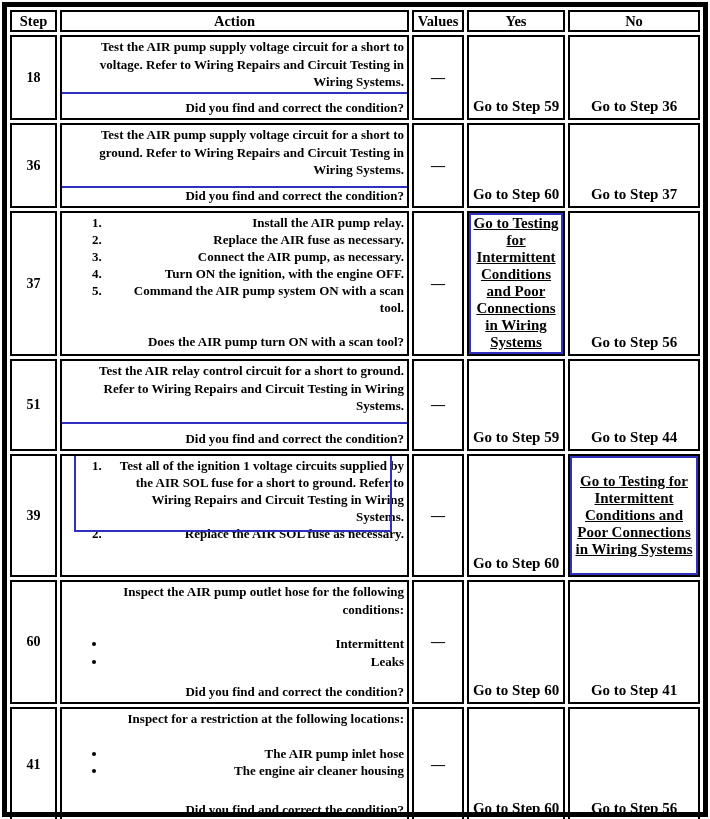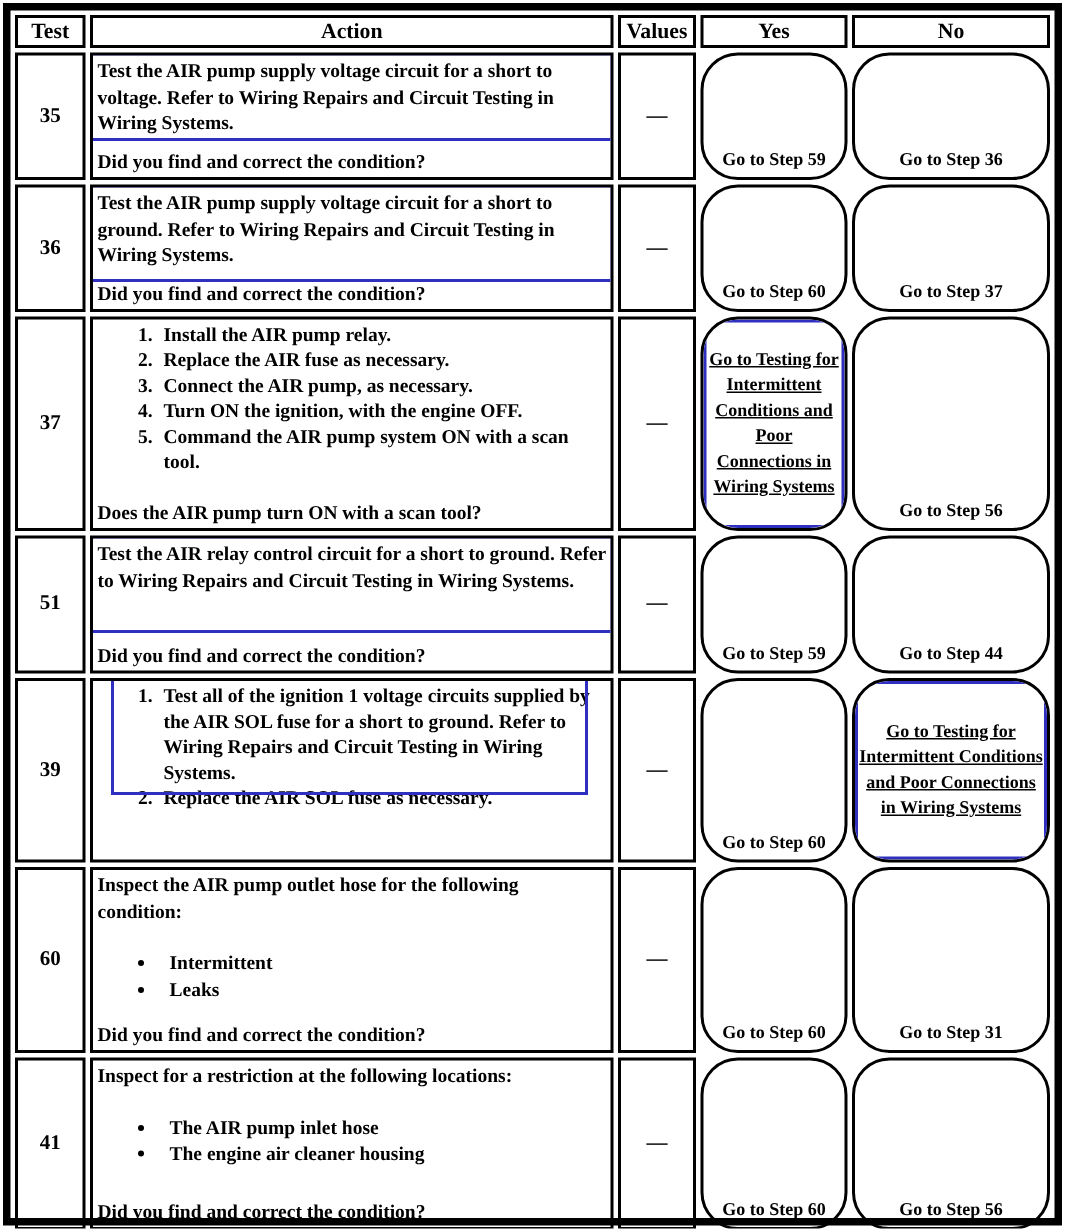--- a/index.html
+++ b/index.html
@@ -58,20 +58,21 @@
     position: relative;
     font-size: 13px;
   }
   .cell-flex {
     display: flex;
     flex-direction: column;
     justify-content: space-between;
     box-sizing: border-box;
     padding: 1px 3px 2px 3px;
     overflow: hidden;
+    text-align: right;
   }
   p.intro, p.question {
     margin: 0;
     line-height: 17.5px;
   }
   ol.num-list {
     margin: 0;
     padding-left: 40px;
     line-height: 17px;
   }
@@ -83,25 +84,24 @@
   }
   ul.bullet-list li { padding-left: 6px; }
   .values-cell {
     text-align: center;
     vertical-align: middle;
     font-size: 14px;
   }
   .go-cell {
     text-align: center;
     vertical-align: bottom;
-    font-size: 12px;
+    font-size: 15px;
     line-height: 17px;
     padding: 2px 2px 3px 2px;
     position: relative;
-    border-radius: 25px;
   }
   .go-cell.mid { vertical-align: middle; text-decoration: underline; }
   .link-box {
     position: absolute;
     border: 2px solid #3030c0;
     z-index: 2;
     pointer-events: none;
   }
   .link-box.full { left: -2px; right: -2px; top: -2px; }
   .link-box.inset { left: 0; top: 0; right: 0; bottom: 0; }
@@ -114,31 +114,31 @@
     <table class="diag">
       <colgroup>
         <col class="c-step">
           <col class="c-action">
           <col class="c-values">
           <col class="c-yes">
           <col class="c-no">
       </colgroup>
       <thead>
         <tr style="height:22px">
-          <th>Test</th>
+          <th>Step</th>
           <th>Action</th>
           <th>Values</th>
           <th>Yes</th>
           <th>No</th>
         </tr>
       </thead>
       <tbody>
 
         <tr style="height:85px">
-          <td class="step-cell">35</td>
+          <td class="step-cell">18</td>
           <td class="action-cell">
             <div class="link-box full" style="height:55px"></div>
             <div class="cell-flex" style="height:81px">
               <p class="intro">Test the AIR pump supply voltage circuit for a short to voltage. Refer to Wiring Repairs and Circuit Testing in Wiring Systems.</p>
               <p class="question">Did you find and correct the condition?</p>
             </div>
           </td>
           <td class="values-cell"><span>—</span></td>
           <td class="go-cell"><span>Go to Step 59</span></td>
           <td class="go-cell"><span>Go to Step 36</span></td>
@@ -212,32 +212,32 @@
             <div class="link-box inset"></div>
             <span>Go to Testing for Intermittent Conditions and Poor Connections in Wiring Systems</span>
           </td>
         </tr>
 
         <tr style="height:124px">
           <td class="step-cell">60</td>
           <td class="action-cell">
             <div class="cell-flex" style="height:120px">
               <div>
-                <p class="intro">Inspect the AIR pump outlet hose for the following condition:</p>
+                <p class="intro">Inspect the AIR pump outlet hose for the following conditions:</p>
                 <ul class="bullet-list">
                   <li>Intermittent</li>
                   <li>Leaks</li>
                 </ul>
               </div>
               <p class="question">Did you find and correct the condition?</p>
             </div>
           </td>
           <td class="values-cell"><span>—</span></td>
           <td class="go-cell"><span>Go to Step 60</span></td>
-          <td class="go-cell"><span>Go to Step 31</span></td>
+          <td class="go-cell"><span>Go to Step 41</span></td>
         </tr>
 
         <tr style="height:104px">
           <td class="step-cell">41</td>
           <td class="action-cell">
             <div class="cell-flex" style="height:111px">
               <div>
                 <p class="intro">Inspect for a restriction at the following locations:</p>
                 <ul class="bullet-list">
                   <li>The AIR pump inlet hose</li>

